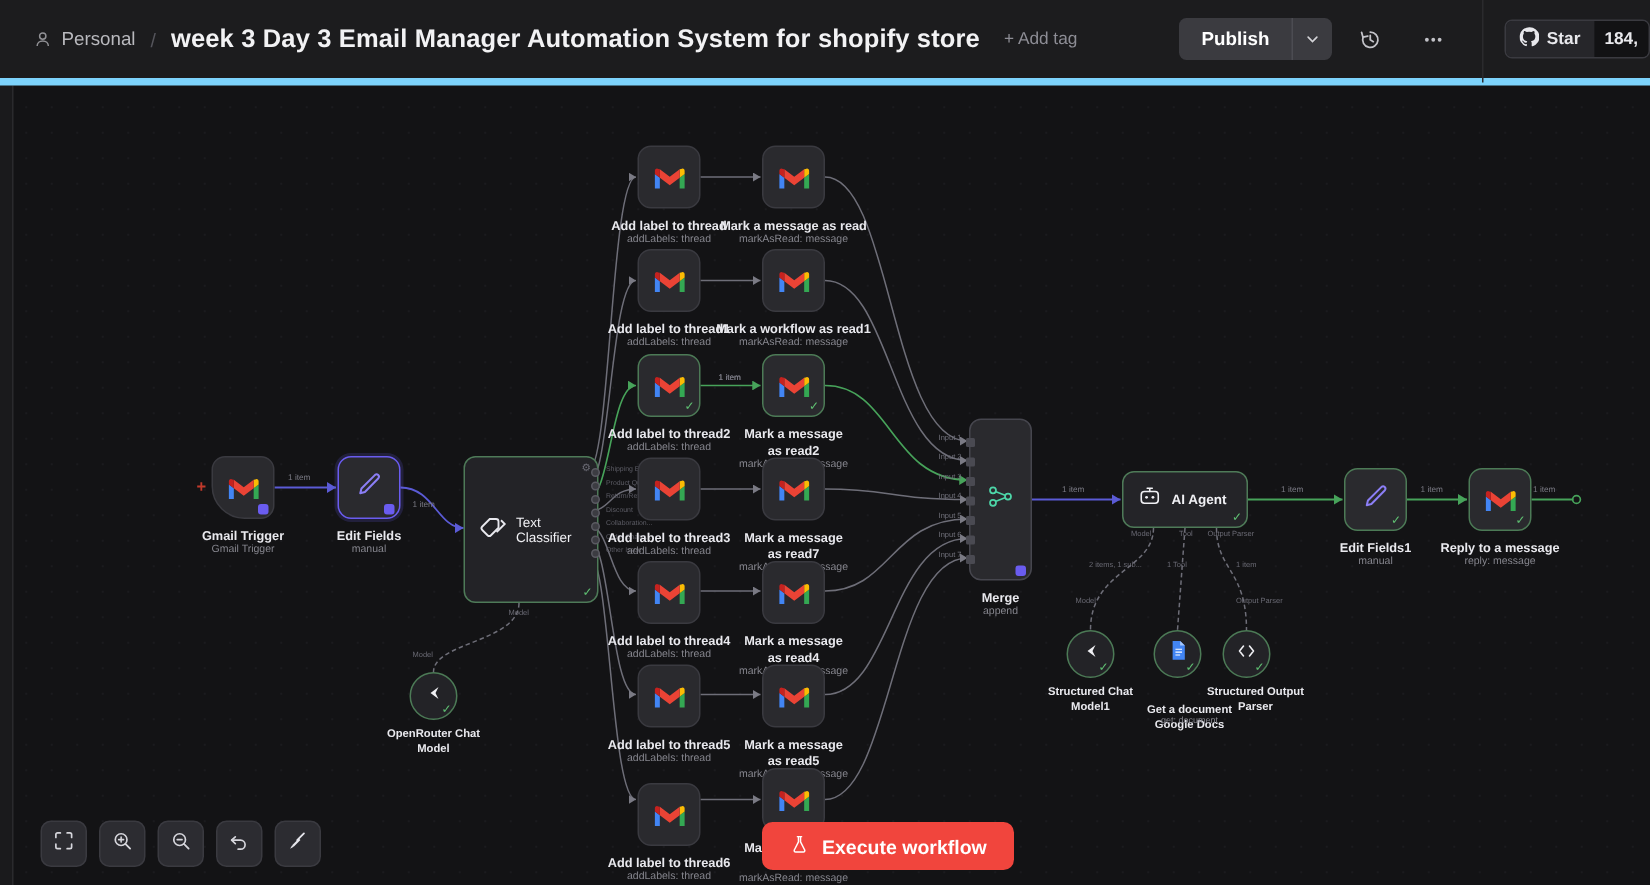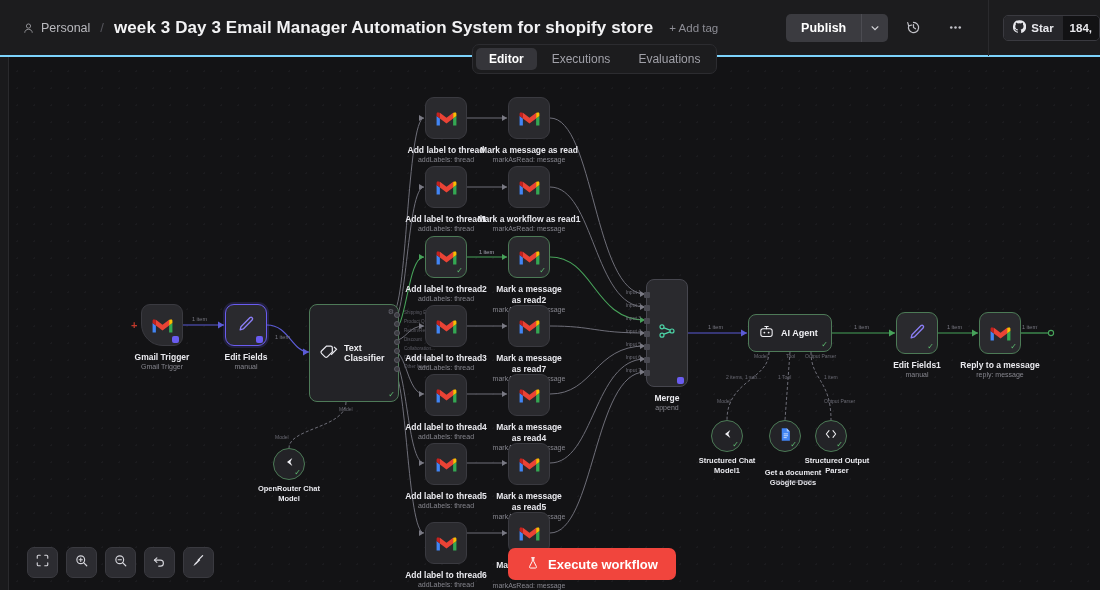--- a/index.html
+++ b/index.html
@@ -8,21 +8,21 @@
     background:#0f0f10;
     font-family:"Liberation Sans", sans-serif;
     color:#e6e6e8;
     -webkit-font-smoothing:antialiased;
   }
   #app{ position:relative; width:1100px; height:590px; overflow:hidden; }
 
   
   .header{
     position:absolute; left:0; top:0; width:1100px; height:57px;
-    background:#1c1c1e; border-bottom:2px solid #7dd3fc;
+    background:#1c1c1e; border-bottom:5px solid #7dd3fc;
     display:flex; align-items:center; z-index:40;
   }
   .hdr-left{ display:flex; align-items:center; padding-left:22px; gap:0px; flex:1; min-width:0;}
   .person-icon{ width:13px;height:13px; margin-right:6px; opacity:.75; display:inline-block;}
   .crumb-personal{ font-size:12.5px; color:#b9b9be; white-space:nowrap; }
   .crumb-sep{ color:#55555c; font-size:13px; margin:0 10px; }
   .crumb-title{ font-size:17px; color:#f2f2f4; font-weight:600; white-space:nowrap; letter-spacing:.1px;}
   .add-tag{ font-size:11.5px; color:#8d8d95; margin-left:16px; white-space:nowrap; }
 
   .hdr-right{ display:flex; align-items:center; gap:0; padding-right:0; }
@@ -74,21 +74,21 @@
 
   
   .gmail{ width:23px;height:17px; position:relative; }
 
   
   .classifier{
     position:absolute; width:90px; height:98px; border-radius:8px;
     background:#232327; border:1px solid #4e7a58; display:flex; align-items:center; gap:5px;
     padding-left:9px;
   }
-  .cls-title{ font-size:9px; font-weight:700; color:#f0f0f4;}
+  .cls-title{ font-size:9px; font-weight:400; color:#f0f0f4;}
   .cls-out{ position:absolute; right:-2px; width:6px;height:6px;border-radius:50%;
     background:#3c3c42; border:1px solid #5a5a62;}
   .cls-outlabel{ position:absolute; font-size:4.6px; color:#5d5d66; white-space:nowrap; left:9px; top:-3px;}
 
   
   .merge{ position:absolute; width:42px; height:108px; border-radius:8px;
     background:#2a2a2e; border:1px solid #46464e; display:flex;align-items:center;justify-content:center;}
   .minput{ position:absolute; left:-3px; width:6px;height:6px;border-radius:1px;background:#4a4a52;}
   .mlabel{ position:absolute; font-size:5px; color:#70707a; white-space:nowrap; right:9px; top:-3px;}
 
@@ -171,25 +171,20 @@
                 <path fill="#e8e8ec" d="M8 .2a8 8 0 0 0-2.5 15.6c.4.1.5-.2.5-.4v-1.4c-2 .4-2.5-.5-2.7-1-.1-.2-.5-1-.9-1.2-.3-.2-.7-.6 0-.6.6 0 1 .6 1.2.8.7 1.2 1.8.9 2.3.7.1-.5.3-.9.5-1.1-1.8-.2-3.6-.9-3.6-4 0-.9.3-1.6.8-2.1-.1-.2-.4-1 .1-2.1 0 0 .7-.2 2.2.8a7.5 7.5 0 0 1 4 0c1.5-1 2.2-.8 2.2-.8.5 1.1.2 1.9.1 2.1.5.5.8 1.2.8 2.1 0 3.1-1.9 3.8-3.6 4 .3.3.6.8.6 1.6v2.3c0 .2.1.5.5.4A8 8 0 0 0 8 .2Z"></path>
               </svg>
           </span>
           <span>Star</span>
         </div>
         <div class="gh-count">184,</div>
       </div>
     </div>
   </div>
 
-  <div class="tabs">
-    <div class="tab active">Editor</div>
-    <div class="tab">Executions</div>
-    <div class="tab">Evaluations</div>
-  </div>
 
   <div class="rail"></div>
   <div class="canvas">
     <div class="dots"></div>
 
     <svg class="wires">
       <defs>
         <marker id="ah" markerWidth="6" markerHeight="6" refX="5" refY="3" orient="auto">
           <path d="M0 0 L5 3 L0 6 z" fill="#5b5bd6"></path>
         </marker>

